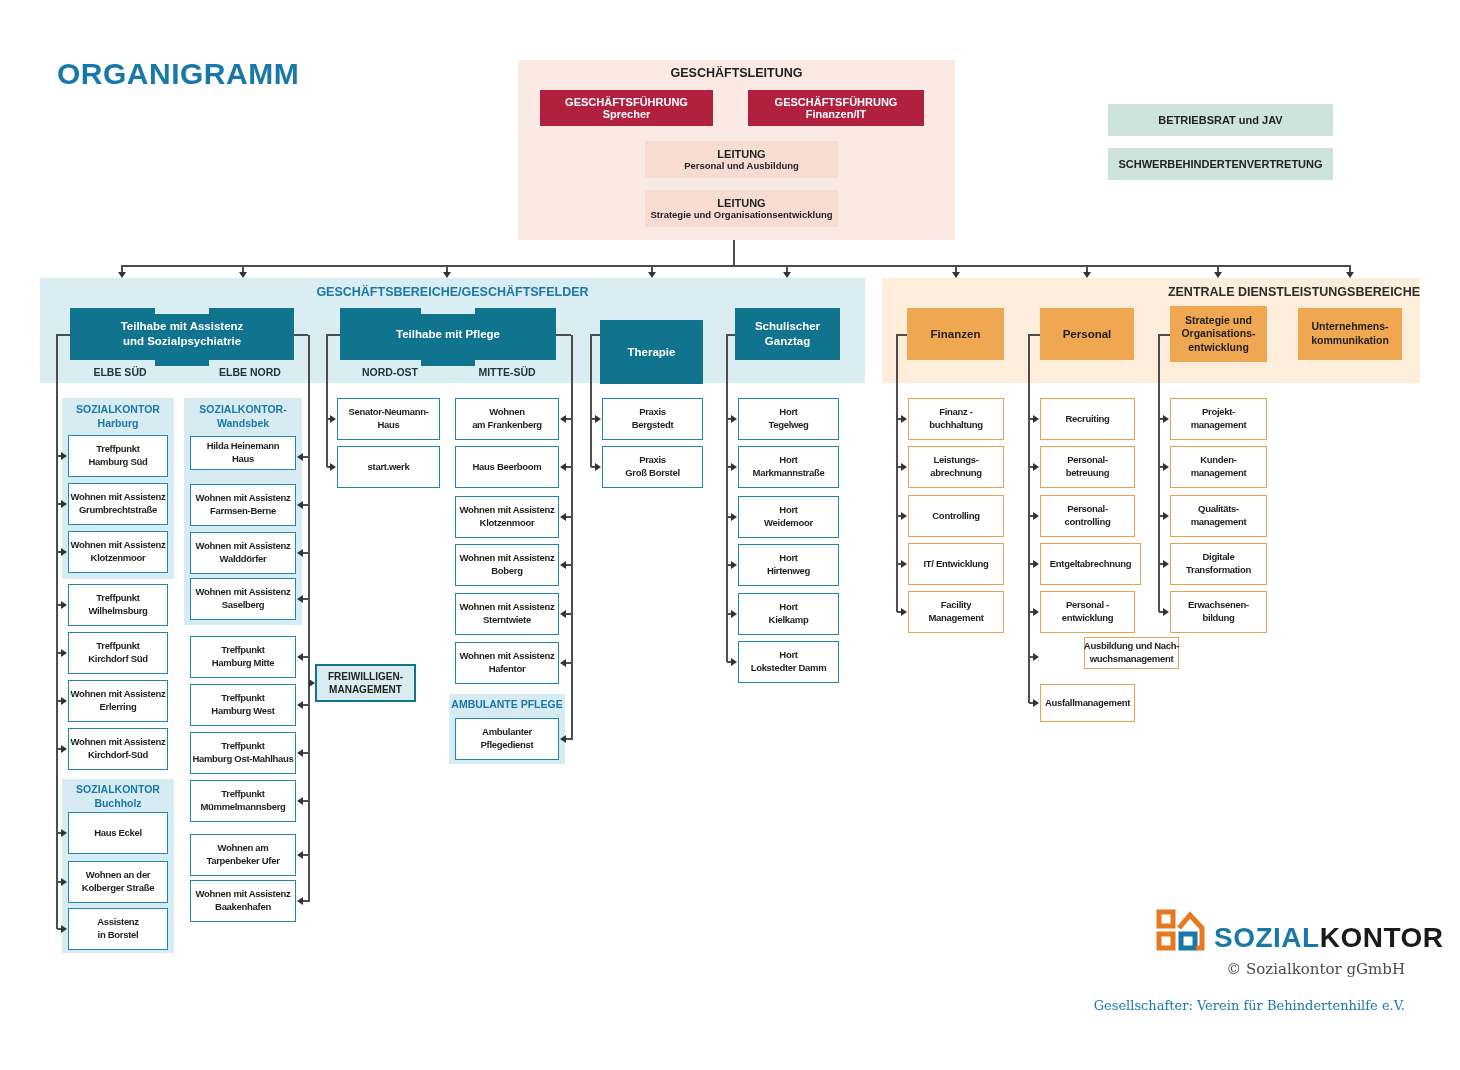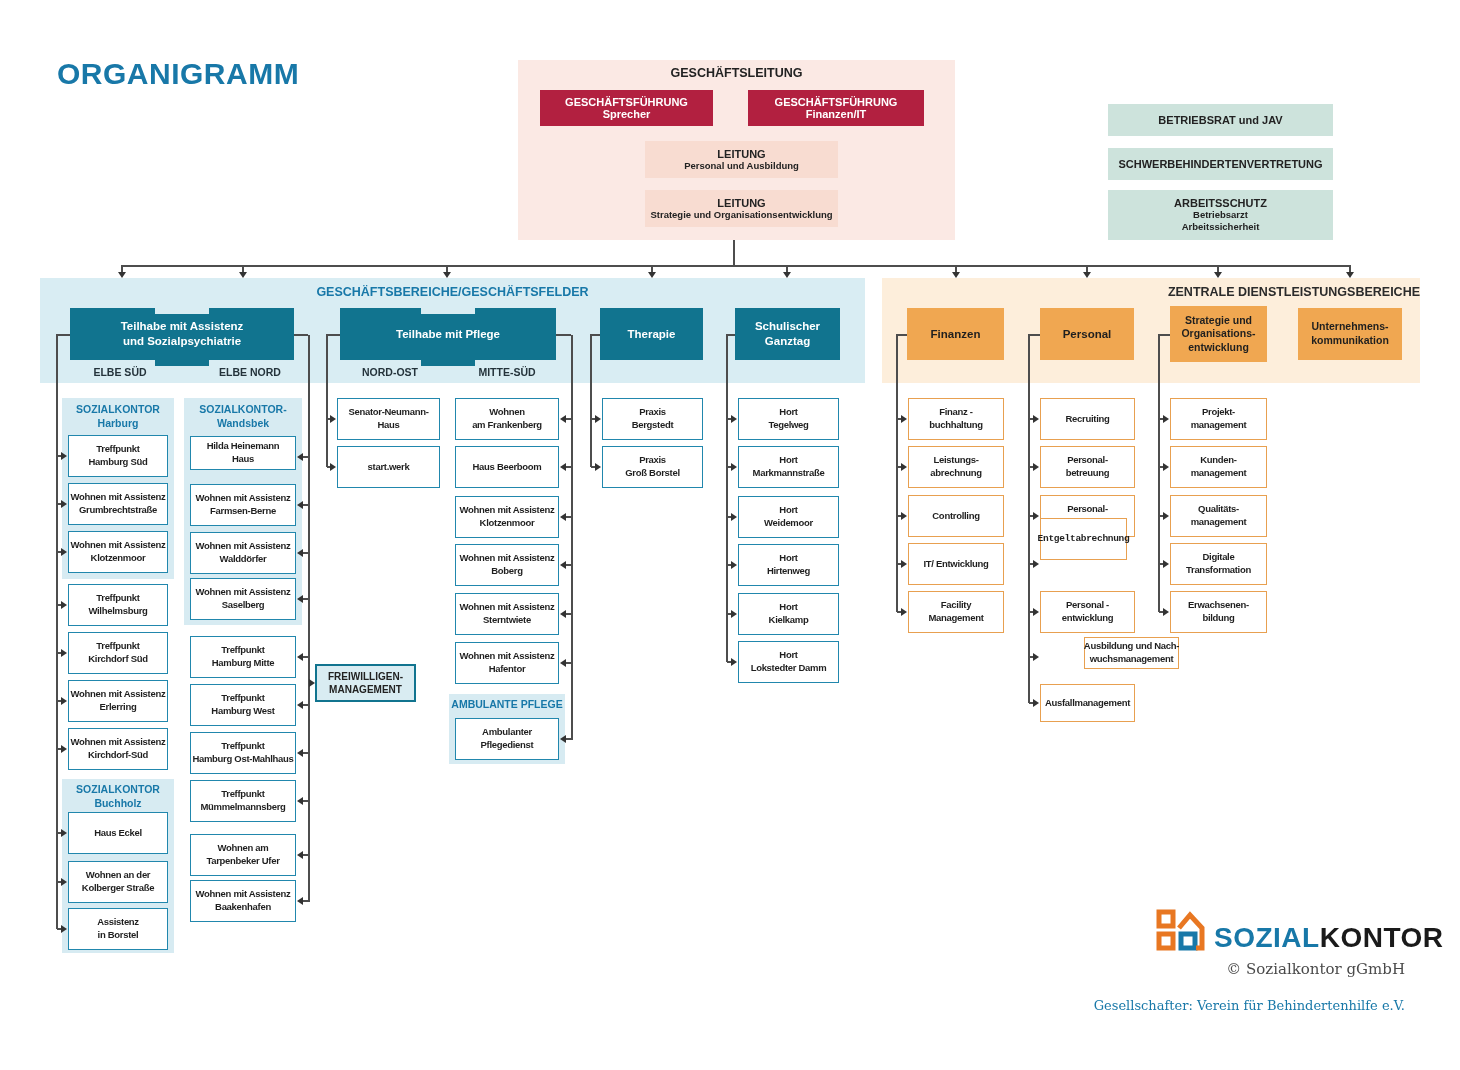--- a/index.html
+++ b/index.html
@@ -96,35 +96,30 @@
     <span class="l1">LEITUNG</span>
     <span class="l2">Strategie und Organisationsentwicklung</span>
   </div>
 
   <div class="abs green-box" style="left:1108px;top:104px;width:225px;height:32px;">
     <span class="l1">BETRIEBSRAT und JAV</span>
   </div>
   <div class="abs green-box" style="left:1108px;top:148px;width:225px;height:32px;">
     <span class="l1">SCHWERBEHINDERTENVERTRETUNG</span>
   </div>
-  <div class="abs green-box" style="left:1108px;top:190px;width:225px;height:50px;">
-    <span class="l1">ARBEITSSCHUTZ</span>
-    <span class="l2">Betriebsarzt
-Arbeitssicherheit</span>
-  </div>
 
   <div class="abs band-blue" style="left:40px;top:278px;width:825px;height:105px;"></div>
   <div class="abs band-label-blue" style="left:40px;top:285px;width:825px;">GESCHÄFTSBEREICHE/GESCHÄFTSFELDER</div>
   <div class="abs band-orange" style="left:882px;top:278px;width:538px;height:105px;"></div>
   <div class="abs band-label-dark" style="left:882px;top:285px;width:538px;">ZENTRALE DIENSTLEISTUNGSBEREICHE</div>
 
   <div class="abs branch teal" style="left:70px;top:308px;width:224px;height:52px;">Teilhabe mit Assistenz
 und Sozialpsychiatrie</div>
   <div class="abs branch teal" style="left:340px;top:308px;width:216px;height:52px;">Teilhabe mit Pflege</div>
-  <div class="abs branch teal" style="left:600px;top:308px;width:103px;height:52px;">Therapie</div>
+  <div class="abs branch teal" style="left:600px;top:320px;width:103px;height:64px;">Therapie</div>
   <div class="abs branch teal" style="left:735px;top:308px;width:105px;height:52px;">Schulischer
 Ganztag</div>
   <div class="abs branch orange" style="left:907px;top:308px;width:97px;height:52px;font-size:11.5px;">Finanzen</div>
   <div class="abs branch orange" style="left:1040px;top:308px;width:94px;height:52px;font-size:11.5px;">Personal</div>
   <div class="abs branch orange" style="left:1170px;top:306px;width:97px;height:56px;line-height:1.25;">Strategie und
 Organisations-
 entwicklung</div>
   <div class="abs branch orange" style="left:1298px;top:308px;width:104px;height:52px;">Unternehmens-
 kommunikation</div>
 
@@ -458,21 +453,21 @@
       <span class="ln">betreuung</span>
     </div>
     <div class="abs line" style="left: 1029px; top: 466px; width: 5px; height: 2px;"></div>
     <div class="abs ah right" style="left: 1033px; top: 463px;"></div>
     <div class="abs box orange" style="left: 1040px; top: 495px; width: 95px; height: 42px;">
       <span class="ln">Personal-</span>
       <span class="ln">controlling</span>
     </div>
     <div class="abs line" style="left: 1029px; top: 515px; width: 5px; height: 2px;"></div>
     <div class="abs ah right" style="left: 1033px; top: 512px;"></div>
-    <div class="abs box orange" style="left: 1040px; top: 518px; width: 87px; height: 42px; font-family: Liberation Mono, monospace;">
+    <div class="abs box orange" style="left: 1040px; top: 543px; width: 101px; height: 42px;">
       <span class="ln">Entgeltabrechnung</span>
     </div>
     <div class="abs line" style="left: 1029px; top: 563px; width: 5px; height: 2px;"></div>
     <div class="abs ah right" style="left: 1033px; top: 560px;"></div>
     <div class="abs box orange" style="left: 1040px; top: 591px; width: 95px; height: 42px;">
       <span class="ln">Personal -</span>
       <span class="ln">entwicklung</span>
     </div>
     <div class="abs line" style="left: 1029px; top: 611px; width: 5px; height: 2px;"></div>
     <div class="abs ah right" style="left: 1033px; top: 608px;"></div>

